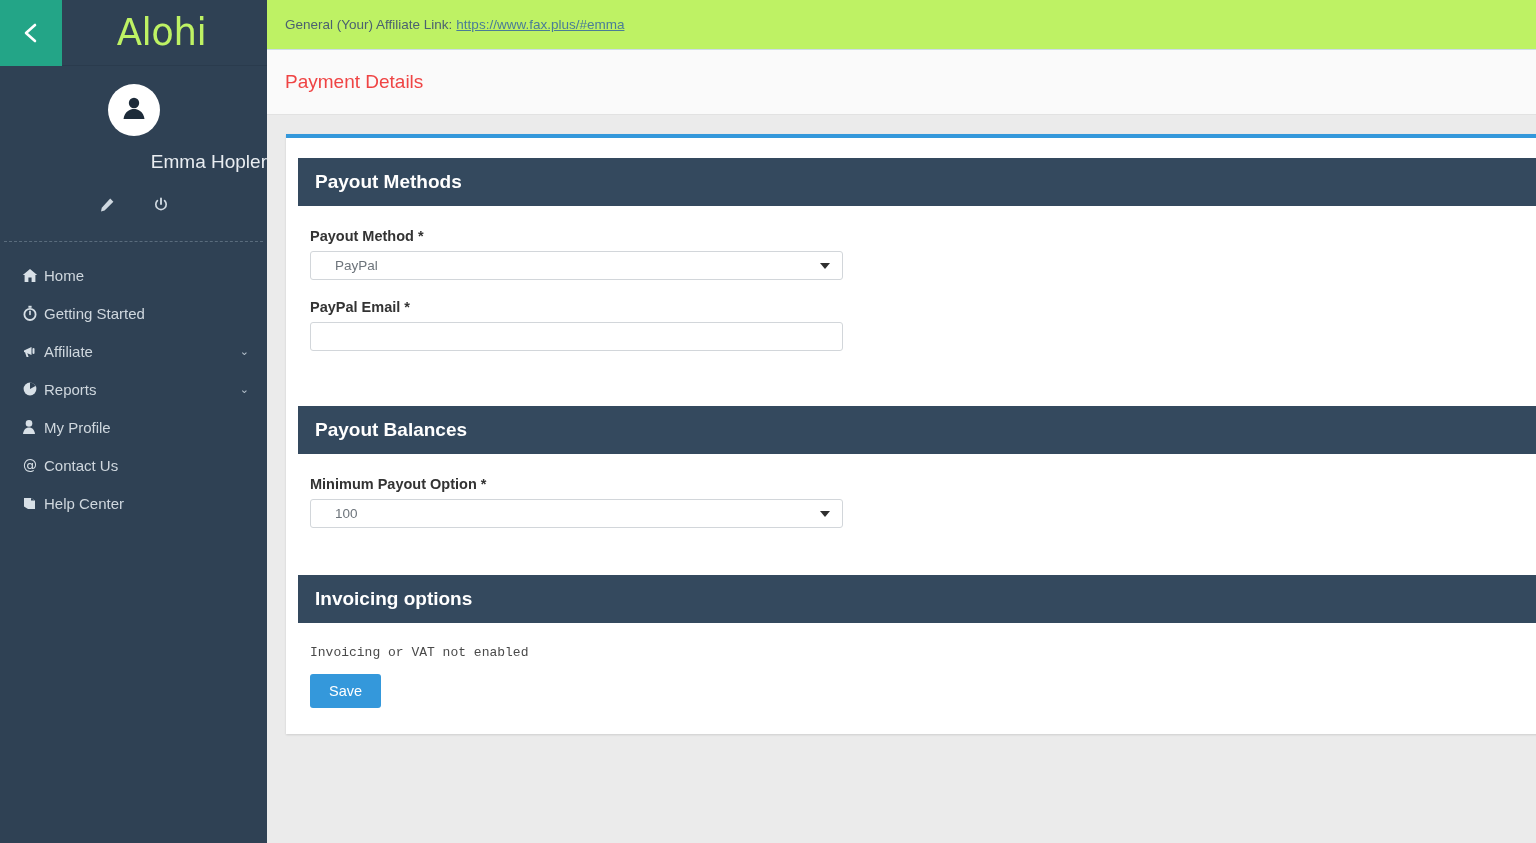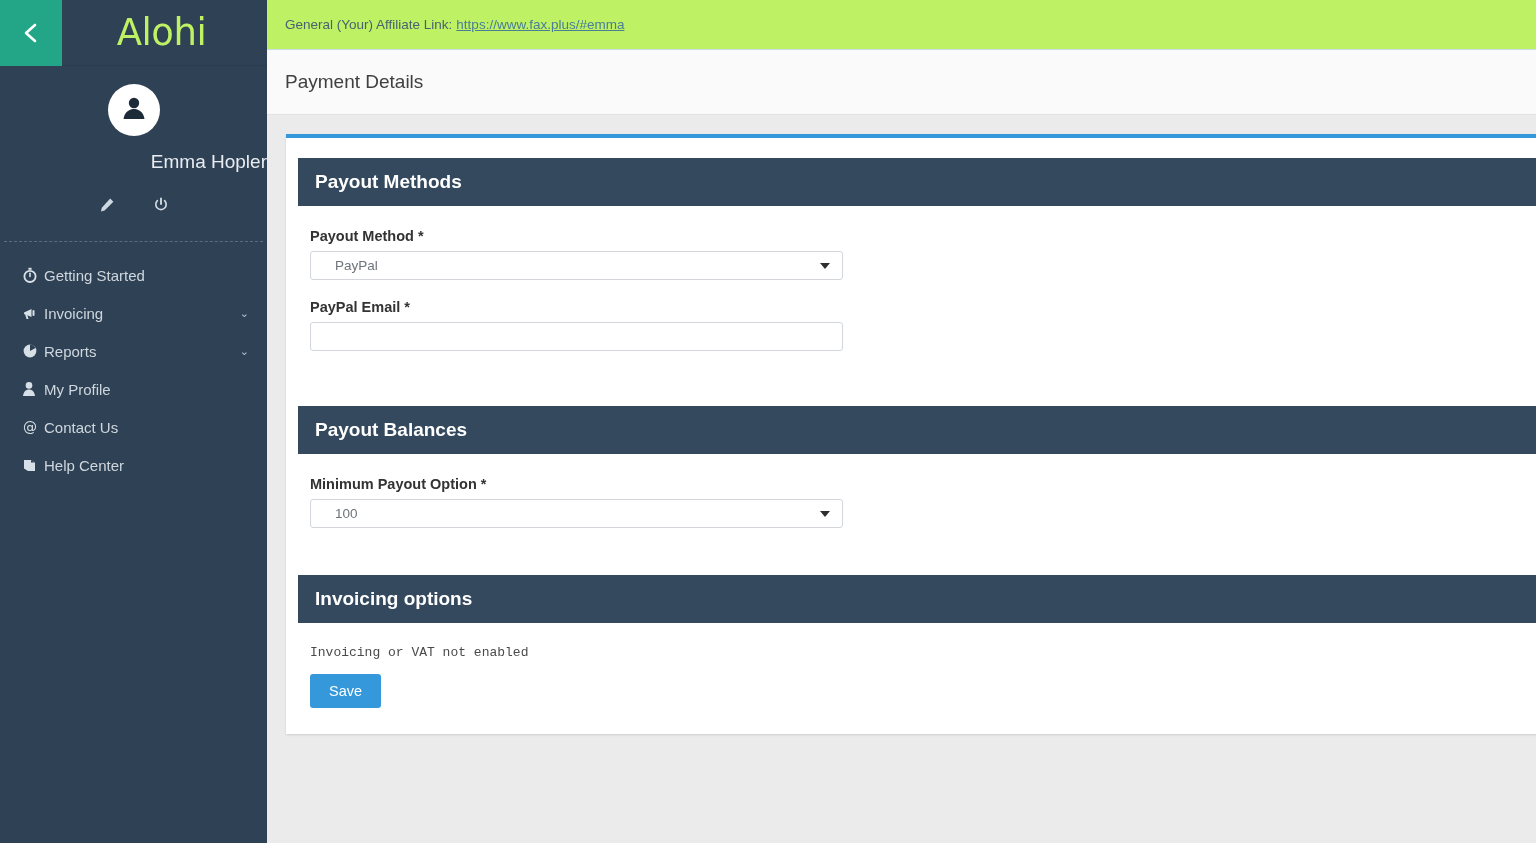--- a/index.html
+++ b/index.html
@@ -124,21 +124,21 @@
   }
   .page-head {
     height: 65px;
     background: #fafafa;
     border-bottom: 1px solid #e2e2e2;
     display: flex; align-items: center;
     padding: 0 18px;
   }
   .page-title {
     font-size: 19px;
-    color: #404040;
+    color: #ef4444;
     font-weight: 400;
   }
   .content {
     flex: 1;
     padding: 19px 23px 0 19px;
     overflow: hidden;
   }
   .card {
     background: #ffffff;
     border-top: 4px solid #3498db;
@@ -247,38 +247,47 @@
           </svg>
         </span>
       </div>
     </div>
 
     <div class="divider"></div>
 
     <div class="nav">
       <div class="nav-item">
         <span class="nav-ico">
+          <svg width="16" height="15" viewBox="0 0 16 15">
+              <path d="M8 1 L15.2 7 L13.4 7 L13.4 14 L9.6 14 L9.6 9.6 L6.4 9.6 L6.4 14 L2.6 14 L2.6 7 L0.8 7 Z" fill="#d8e0e7"></path>
+            </svg>
+        </span>
+        <span class="nav-label">Home</span>
+        <span class="nav-chevron"></span>
+      </div>
+      <div class="nav-item">
+        <span class="nav-ico">
           <svg width="16" height="16" viewBox="0 0 16 16">
               <circle cx="8" cy="9.4" r="5.6" fill="none" stroke="#d8e0e7" stroke-width="1.8"></circle>
               <rect x="6.4" y="0.8" width="3.2" height="2" fill="#d8e0e7"></rect>
               <path d="M8 6.2 L8 9.4" stroke="#d8e0e7" stroke-width="1.6" stroke-linecap="round"></path>
             </svg>
         </span>
         <span class="nav-label">Getting Started</span>
         <span class="nav-chevron"></span>
       </div>
       <div class="nav-item">
         <span class="nav-ico">
           <svg width="17" height="15" viewBox="0 0 17 15">
               <path d="M2 6.5 L9.5 3 L9.5 11 L2 8 Z" fill="#d8e0e7"></path>
               <rect x="10.5" y="4" width="2" height="6" rx="1" fill="#d8e0e7"></rect>
               <path d="M3 8.2 L4.6 13 L6.6 13 L5 8.2 Z" fill="#d8e0e7"></path>
             </svg>
         </span>
-        <span class="nav-label">Invoicing</span>
+        <span class="nav-label">Affiliate</span>
         <span class="nav-chevron">⌄</span>
       </div>
       <div class="nav-item">
         <span class="nav-ico">
           <svg width="16" height="16" viewBox="0 0 16 16">
               <circle cx="8" cy="8" r="6.4" fill="#d8e0e7"></circle>
               <path d="M8 8 L8 1.6 A6.4 6.4 0 0 1 13.4 5 Z" fill="#2f4154"></path>
             </svg>
         </span>
         <span class="nav-label">Reports</span>

